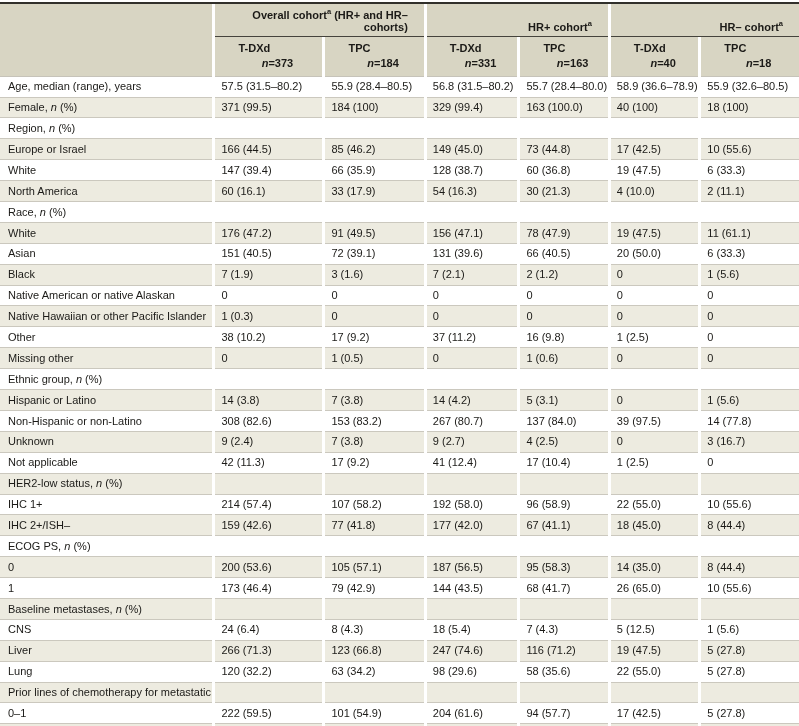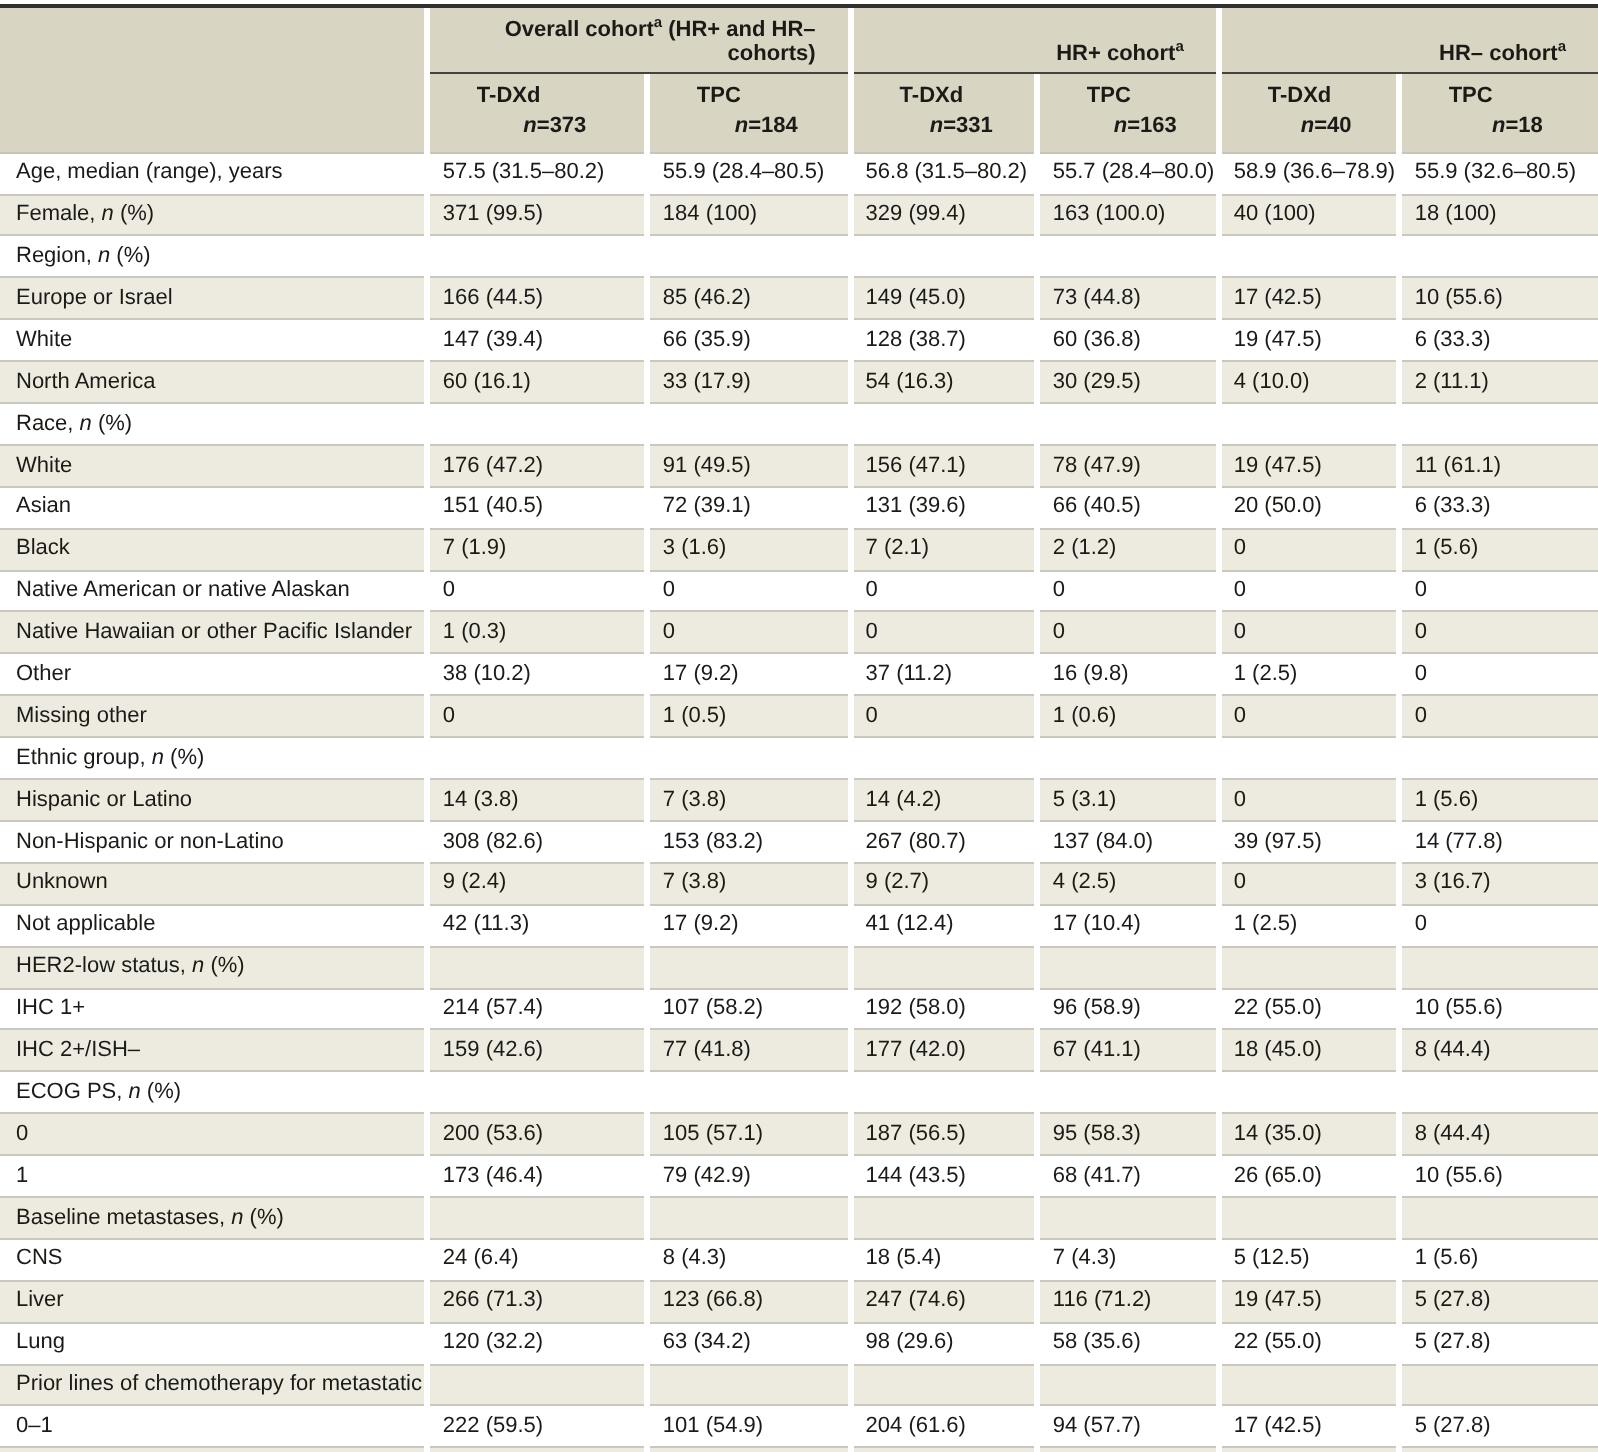--- a/index.html
+++ b/index.html
@@ -174,21 +174,21 @@
           <td class="val-cell">128 (38.7)</td>
           <td class="val-cell">60 (36.8)</td>
           <td class="val-cell">19 (47.5)</td>
           <td class="val-cell">6 (33.3)</td>
         </tr>
         <tr class="shaded">
           <td class="label-cell indent"><span>North America</span></td>
           <td class="val-cell">60 (16.1)</td>
           <td class="val-cell">33 (17.9)</td>
           <td class="val-cell">54 (16.3)</td>
-          <td class="val-cell">30 (29.5)</td>
+          <td class="val-cell">30 (21.3)</td>
           <td class="val-cell">4 (10.0)</td>
           <td class="val-cell">2 (11.1)</td>
         </tr>
         <tr class="plain">
           <td class="label-cell"><span>Race, <i>n</i> (%)</span></td>
           <td class="val-cell"></td>
           <td class="val-cell"></td>
           <td class="val-cell"></td>
           <td class="val-cell"></td>
           <td class="val-cell"></td>

